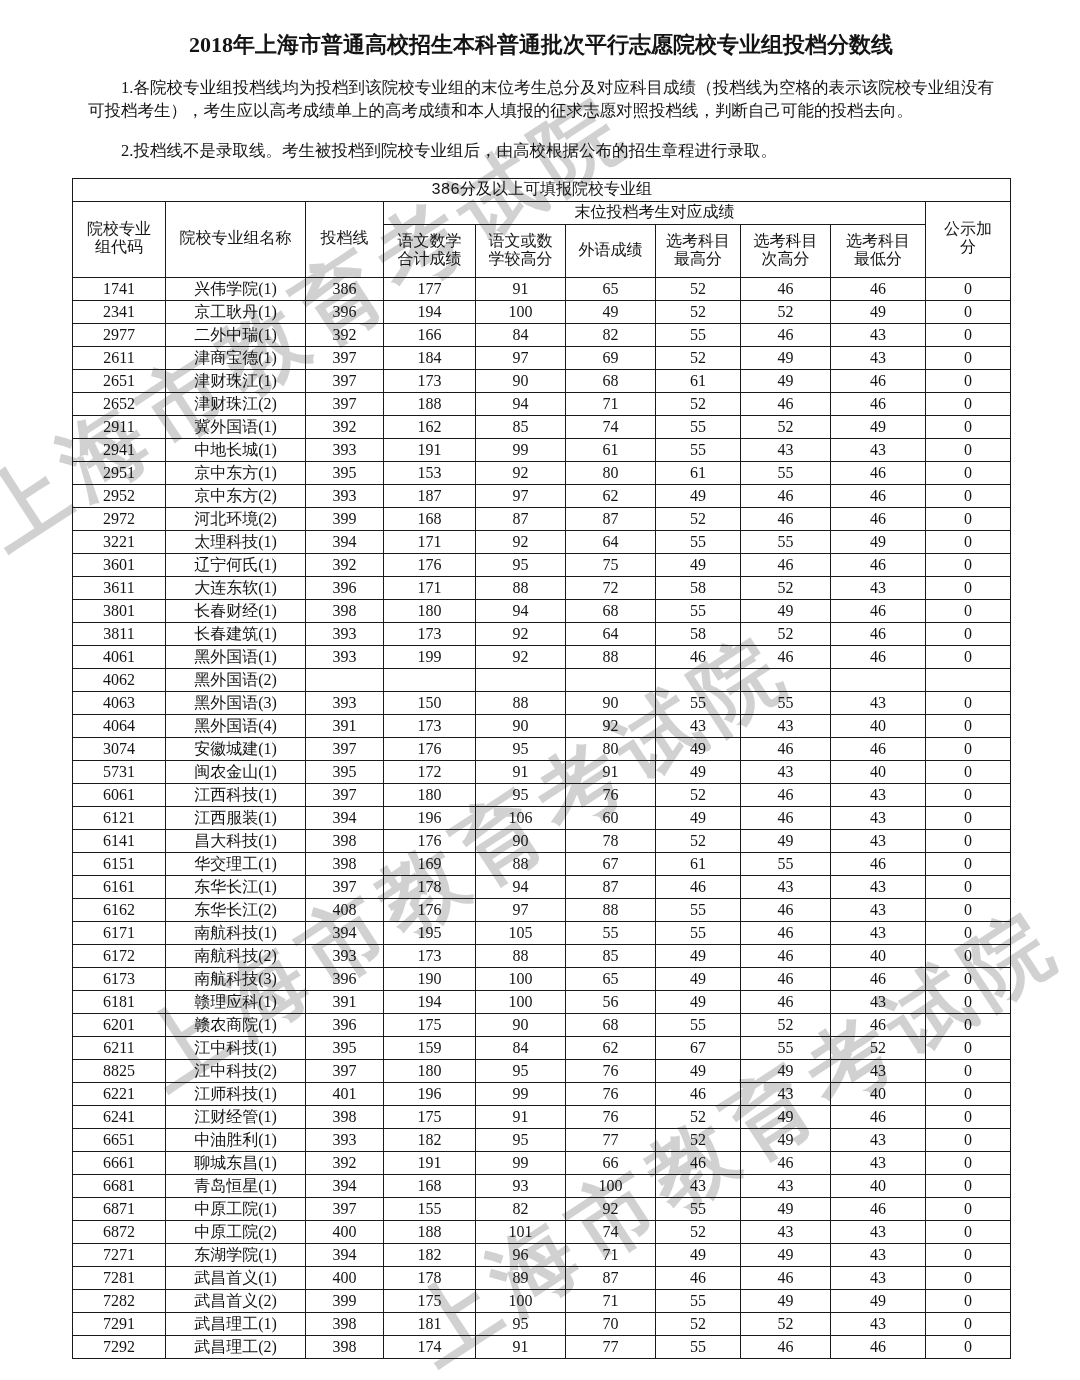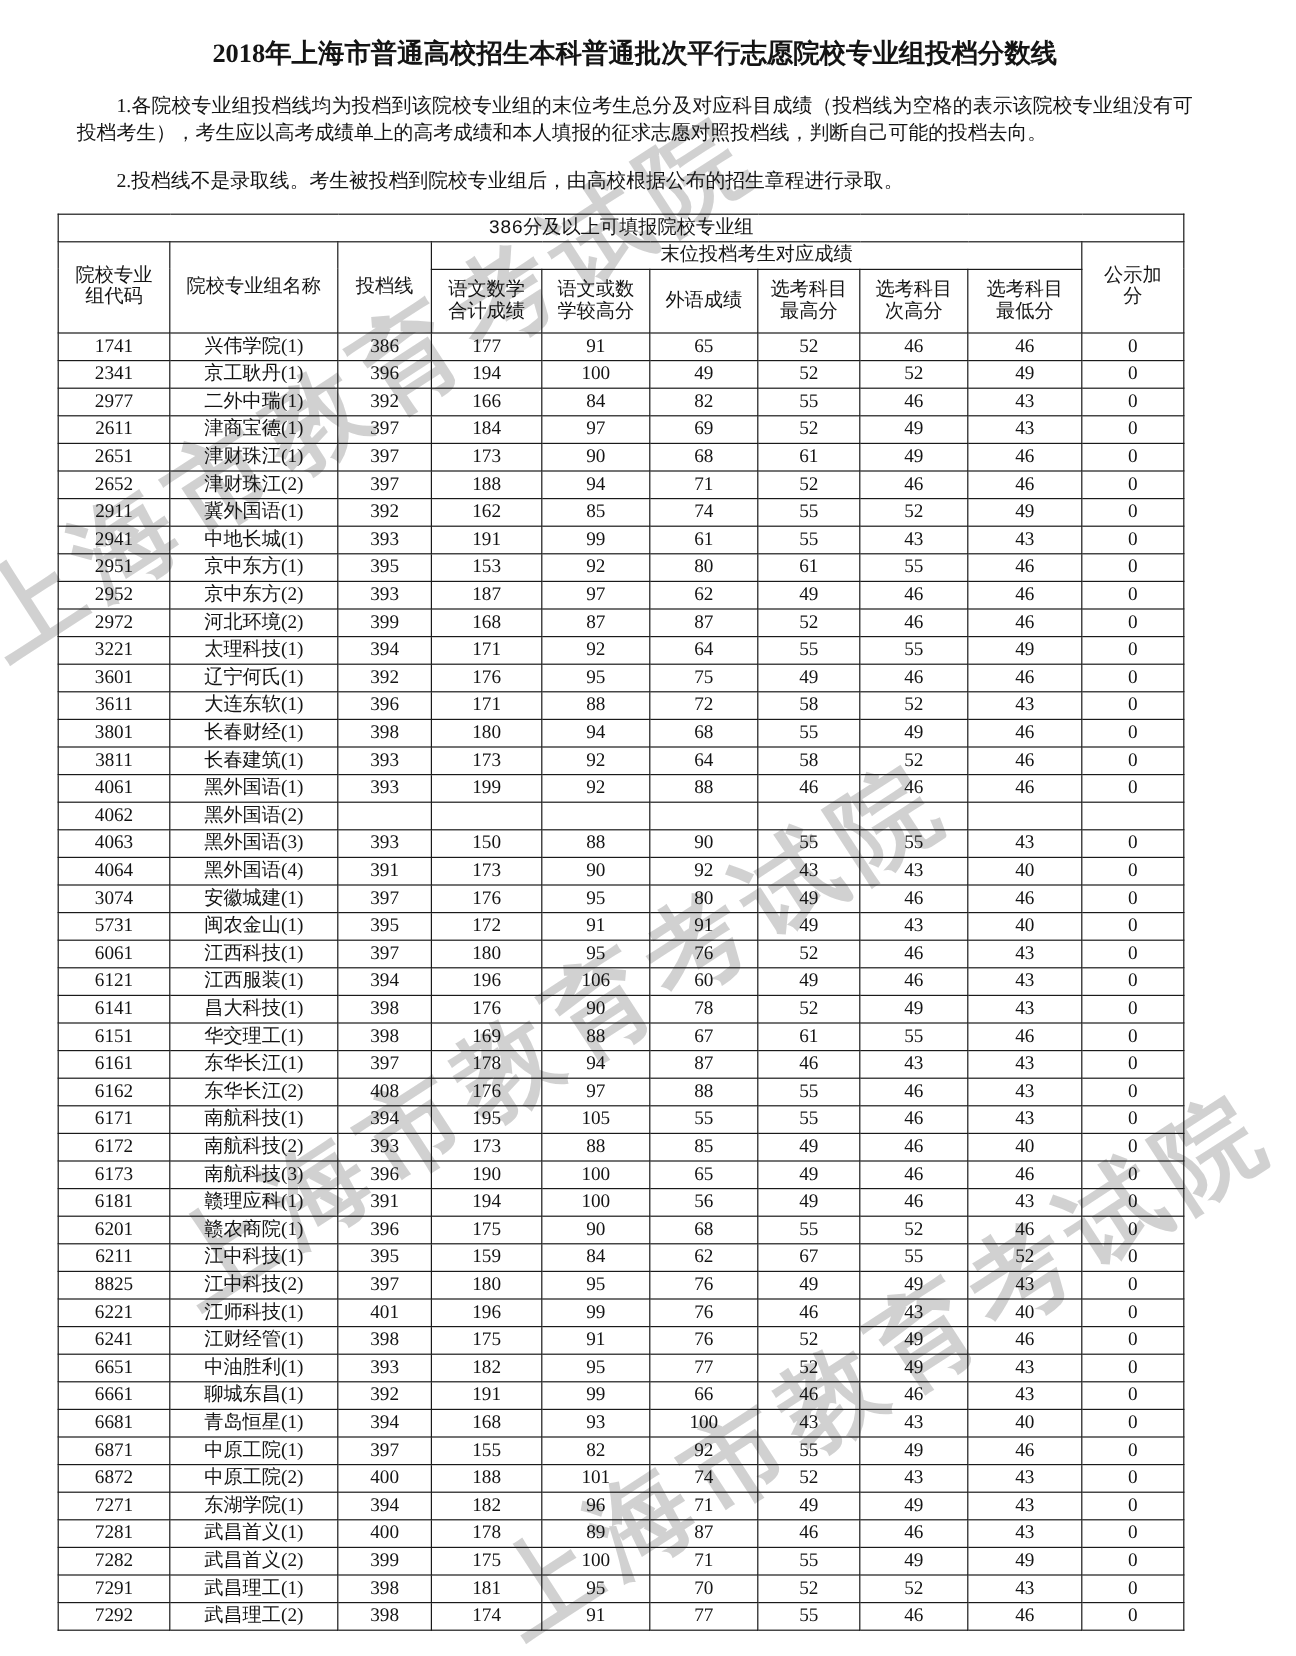--- a/index.html
+++ b/index.html
@@ -33,21 +33,21 @@
     transform-origin: left center;
     pointer-events: none;
     user-select: none;
   }
   .wm1 { left: -10px;  top: 470px;  }
   .wm2 { left: 150px;  top: 1010px; }
   .wm3 { left: 420px;  top: 1285px; }
   .content {
     position: relative;
     z-index: 1;
-    padding: 26px 70px 0 48px;
+    padding: 26px 70px 0 72px;
   }
   .title {
     font-size: 22px;
     font-weight: bold;
     text-align: center;
     margin: 4px 0 0 0;
     line-height: 1.35;
   }
   .subtitle {
     font-size: 21px;

